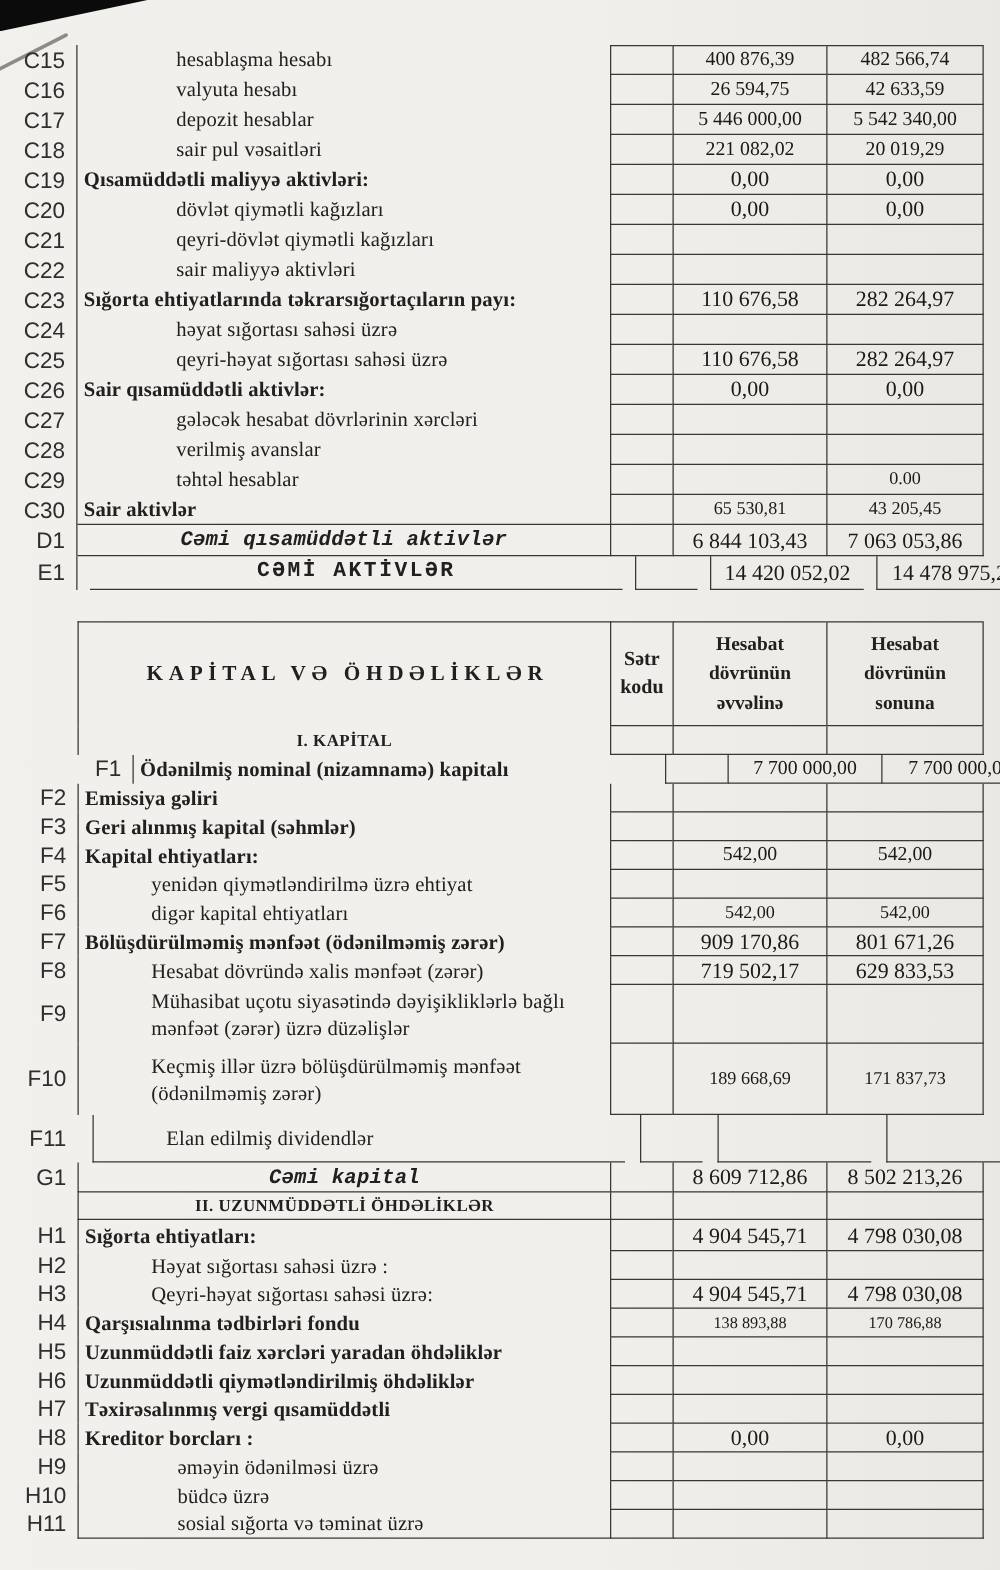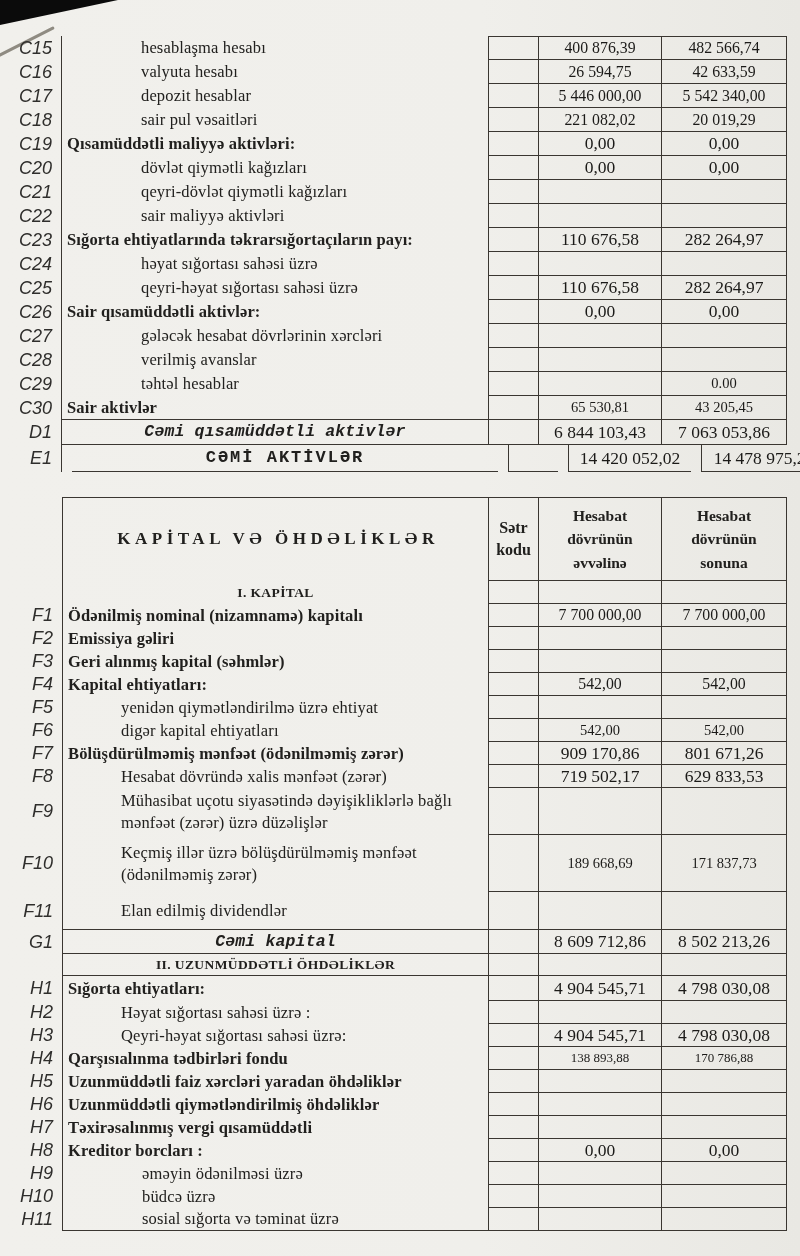--- a/index.html
+++ b/index.html
@@ -13,21 +13,21 @@
   }
   .corner-black{position:absolute;top:0;left:0;width:118px;height:25px;
     background:#0b0b0b;clip-path:polygon(0 0,100% 0,0 100%);}
   .crease{position:absolute;left:-3px;top:55px;width:64px;height:2.5px;
     background:#8f8b82;transform:rotate(-27deg);transform-origin:0 50%;border-radius:2px;}
   .sheet{position:absolute;left:0;top:36px;width:787px;}
   .t2wrap{margin-top:25px;}
   .row{display:flex;box-sizing:border-box;}
   .cell{box-sizing:border-box;display:flex;align-items:center;}
   .codecell{width:62px;flex:none;justify-content:flex-end;padding-right:9px;
-    font-family:"Liberation Sans","DejaVu Sans",sans-serif;font-size:18px;color:#2f2e2c;font-style:italic;}
+    font-family:"Liberation Sans","DejaVu Sans",sans-serif;font-size:18px;color:#2f2e2c;}
   .t1 .codecell{border-right:1.7px solid #3a3631;}
   .desc{width:426px;flex:none;padding-left:5px;font-size:16.5px;letter-spacing:.15px;line-height:1.3;}
   .t2wrap .desc{border-left:1.7px solid #3a3631;}
   .kodu{width:50px;flex:none;border-left:1.7px solid #3a3631;}
   .v1{width:123px;flex:none;border-left:1.7px solid #3a3631;justify-content:center;}
   .v2{width:126px;flex:none;border-left:1.7px solid #3a3631;border-right:1.7px solid #3a3631;justify-content:center;}
   .kodu,.v1,.v2{border-bottom:1.6px solid #3a3631;}
   .gridtop .kodu,.gridtop .v1,.gridtop .v2{border-top:1.6px solid #3a3631;}
   .fullline .desc{border-bottom:1.6px solid #3a3631;}
   .b{font-weight:bold;}
@@ -198,21 +198,21 @@
         <div class="cell v2 hcell hcol">Hesabat dövrünün sonuna</div>
       </div>
       <div id="t2rows">
           <div class="row" style="height: 23px;">
             <div class="cell codecell"></div>
             <div class="cell desc sec">I. KAPİTAL</div>
             <div class="cell kodu"></div>
             <div class="cell v1 val vm"></div>
             <div class="cell v2 val vm"></div>
           </div>
-          <div class="row" style="height: 23px;">
+          <div class="row" style="height: 23px; margin-left: 44px;">
             <div class="cell codecell">F1</div>
             <div class="cell desc b">Ödənilmiş nominal (nizamnamə) kapitalı</div>
             <div class="cell kodu"></div>
             <div class="cell v1 val vm">7 700 000,00</div>
             <div class="cell v2 val vm">7 700 000,00</div>
           </div>
           <div class="row" style="height: 23px;">
             <div class="cell codecell">F2</div>
             <div class="cell desc b">Emissiya gəliri</div>
             <div class="cell kodu"></div>
@@ -268,21 +268,21 @@
             <div class="cell v1 val vm"></div>
             <div class="cell v2 val vm"></div>
           </div>
           <div class="row" style="height: 57px;">
             <div class="cell codecell">F10</div>
             <div class="cell desc ind1">Keçmiş illər üzrə bölüşdürülməmiş mənfəət (ödənilməmiş zərər)</div>
             <div class="cell kodu"></div>
             <div class="cell v1 val vs">189 668,69</div>
             <div class="cell v2 val vs">171 837,73</div>
           </div>
-          <div class="row fullline" style="height: 38px;">
+          <div class="row fullline" style="height: 38px; gap: 12px;">
             <div class="cell codecell">F11</div>
             <div class="cell desc ind1">Elan edilmiş dividendlər</div>
             <div class="cell kodu"></div>
             <div class="cell v1 val vm"></div>
             <div class="cell v2 val vm"></div>
           </div>
           <div class="row fullline" style="height: 24px;">
             <div class="cell codecell">G1</div>
             <div class="cell desc b it c">Cəmi kapital</div>
             <div class="cell kodu"></div>

